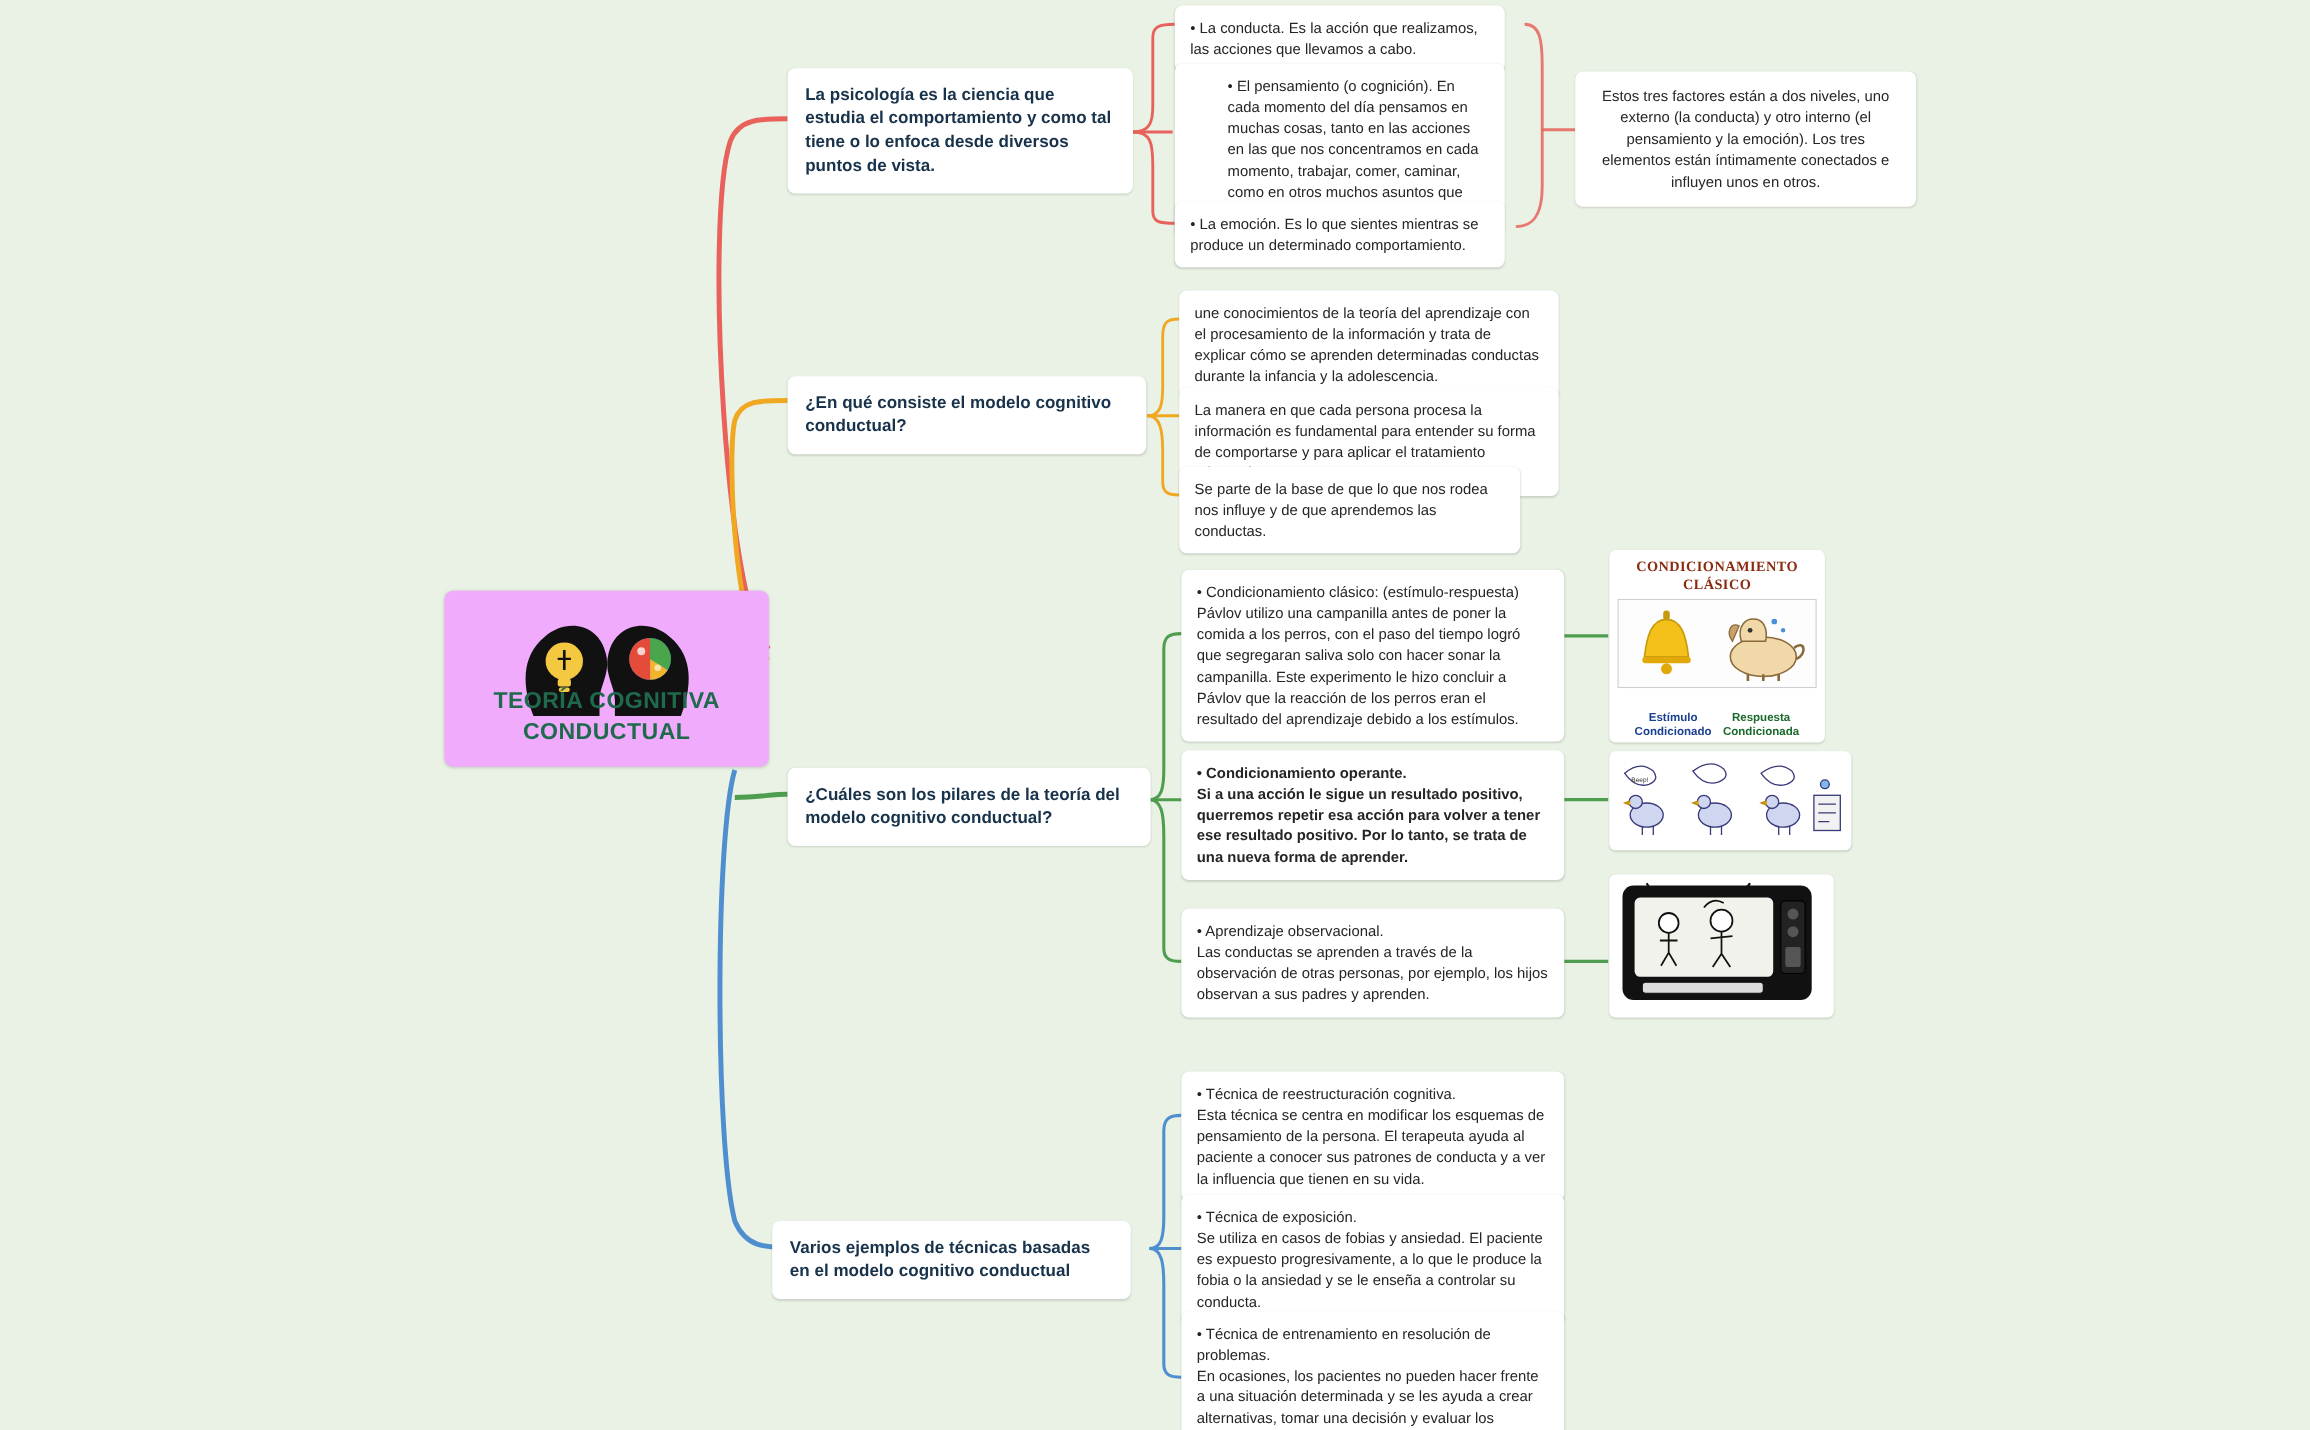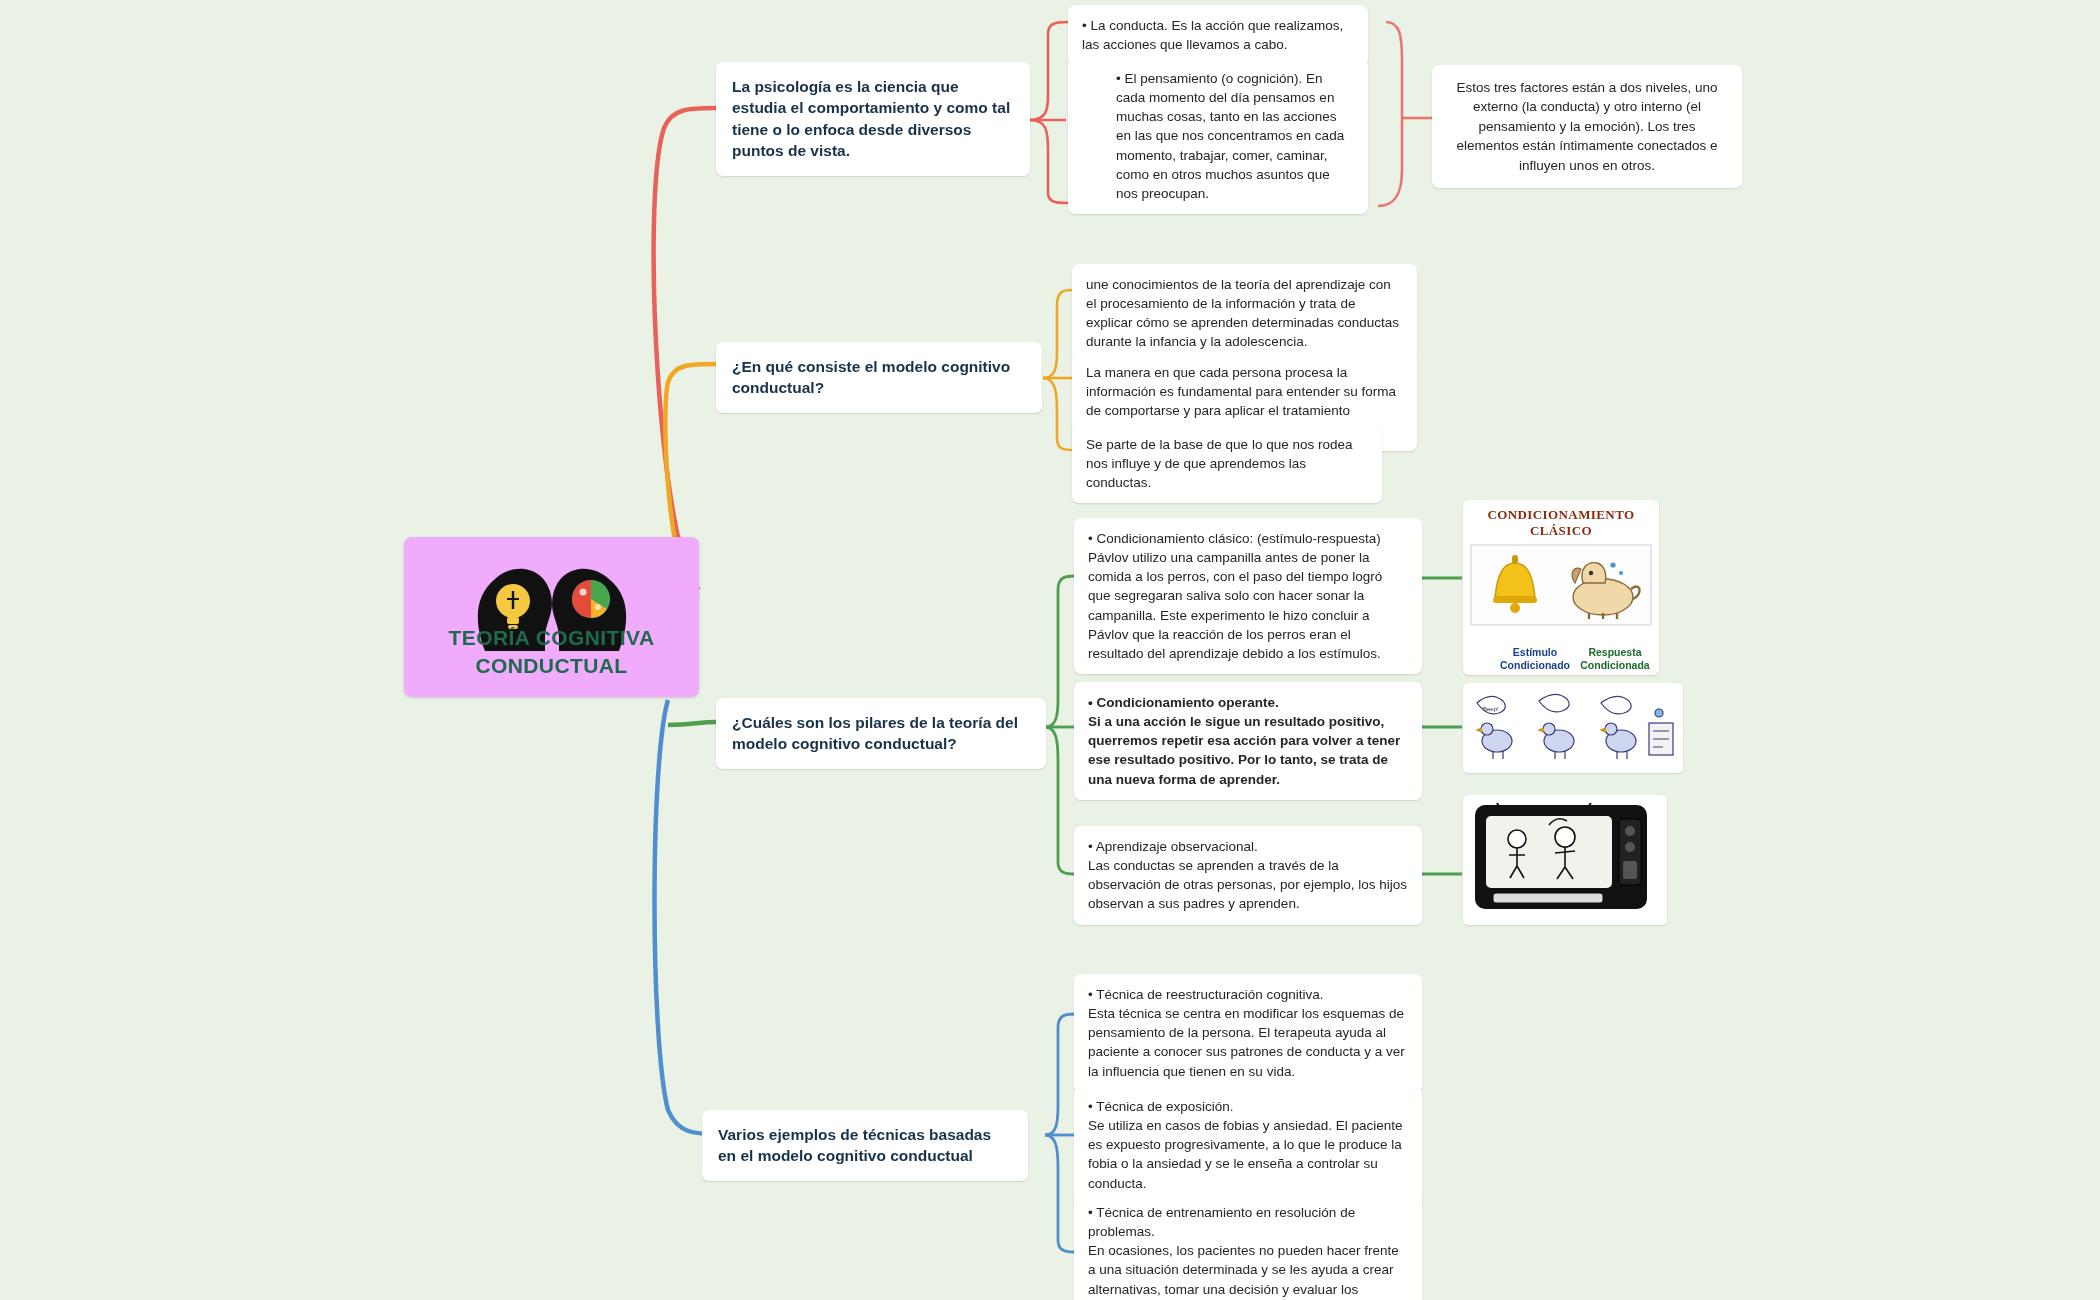--- a/index.html
+++ b/index.html
@@ -134,20 +134,21 @@
         </g>
       </svg>
     </div>
     <div class="ctitle">TEORÍA COGNITIVA CONDUCTUAL</div>
   </div>
 
   <div class="node branch-title" style="left:716px;top:62px;width:314px;">La psicología es la ciencia que estudia el comportamiento y como tal tiene o lo enfoca desde diversos puntos de vista.</div>
 
   <div class="node leaf" style="left:1068px;top:5px;width:300px;">• La conducta. Es la acción que realizamos, las acciones que llevamos a cabo.</div>
   <div class="node leaf" style="left:1068px;top:58px;width:300px;padding-left:48px;">• El pensamiento (o cognición). En cada momento del día pensamos en muchas cosas, tanto en las acciones en las que nos concentramos en cada momento, trabajar, comer, caminar, como en otros muchos asuntos que nos preocupan.</div>
+  <div class="node leaf" style="left:1068px;top:183px;width:300px;">• La emoción. Es lo que sientes mientras se produce un determinado comportamiento.</div>
 
   <div class="node note" style="left:1432px;top:65px;width:310px;">Estos tres factores están a dos niveles, uno externo (la conducta) y otro interno (el pensamiento y la emoción). Los tres elementos están íntimamente conectados e influyen unos en otros.</div>
 
   <div class="node branch-title" style="left:716px;top:342px;width:326px;">¿En qué consiste el modelo cognitivo conductual?</div>
 
   <div class="node leaf" style="left:1072px;top:264px;width:345px;">une conocimientos de la teoría del aprendizaje con el procesamiento de la información y trata de explicar cómo se aprenden determinadas conductas durante la infancia y la adolescencia.</div>
   <div class="node leaf" style="left:1072px;top:352px;width:345px;">La manera en que cada persona procesa la información es fundamental para entender su forma de comportarse y para aplicar el tratamiento adecuado.</div>
   <div class="node leaf" style="left:1072px;top:424px;width:310px;">Se parte de la base de que lo que nos rodea nos influye y de que aprendemos las conductas.</div>
 
   <div class="node branch-title" style="left:716px;top:698px;width:330px;">¿Cuáles son los pilares de la teoría del modelo cognitivo conductual?</div>
@@ -175,21 +176,21 @@
         <ellipse cx="140" cy="58" rx="30" ry="18" fill="#f0d8a8" stroke="#8a6a3a" stroke-width="1.4"></ellipse>
         <path d="M120 44 C 116 30 124 22 134 24 C 142 26 144 36 142 44 Z" fill="#f0d8a8" stroke="#8a6a3a" stroke-width="1.4"></path>
         <path d="M118 30 C 110 26 106 36 112 44 Z" fill="#c9a06a" stroke="#8a6a3a" stroke-width="1.2"></path>
         <circle cx="128" cy="34" r="2.2" fill="#333"></circle>
         <path d="M168 50 C 178 42 180 56 170 60" fill="none" stroke="#8a6a3a" stroke-width="2.4"></path>
         <path d="M126 74 l0 6 M140 74 l0 6 M154 74 l0 6" stroke="#8a6a3a" stroke-width="2.4"></path>
         <circle cx="150" cy="26" r="2.6" fill="#4a90d9"></circle>
         <circle cx="158" cy="34" r="2" fill="#4a90d9"></circle>
       </g>
     </svg>
-    <div style="display:flex;justify-content:flex-end;padding:2px 4px 0 4px;">
+    <div style="display:flex;justify-content:center;padding:2px 4px 0 4px;">
       <div class="cc-caption cc-cap-left" style="width:80px;">Estímulo Condicionado</div>
       <div class="cc-caption cc-cap-right" style="width:80px;">Respuesta Condicionada</div>
     </div>
   </div>
 
   <div class="imgcard" style="left:1463px;top:683px;width:220px;height:90px;">
     <svg width="220" height="90" viewBox="0 0 220 90" style="display:block;">
       <rect x="0" y="0" width="220" height="90" fill="#ffffff"></rect>
       <g stroke="#3a3a7a" fill="none" stroke-width="1.2">
         <ellipse cx="34" cy="58" rx="15" ry="11" fill="#cfd6ef"></ellipse>

